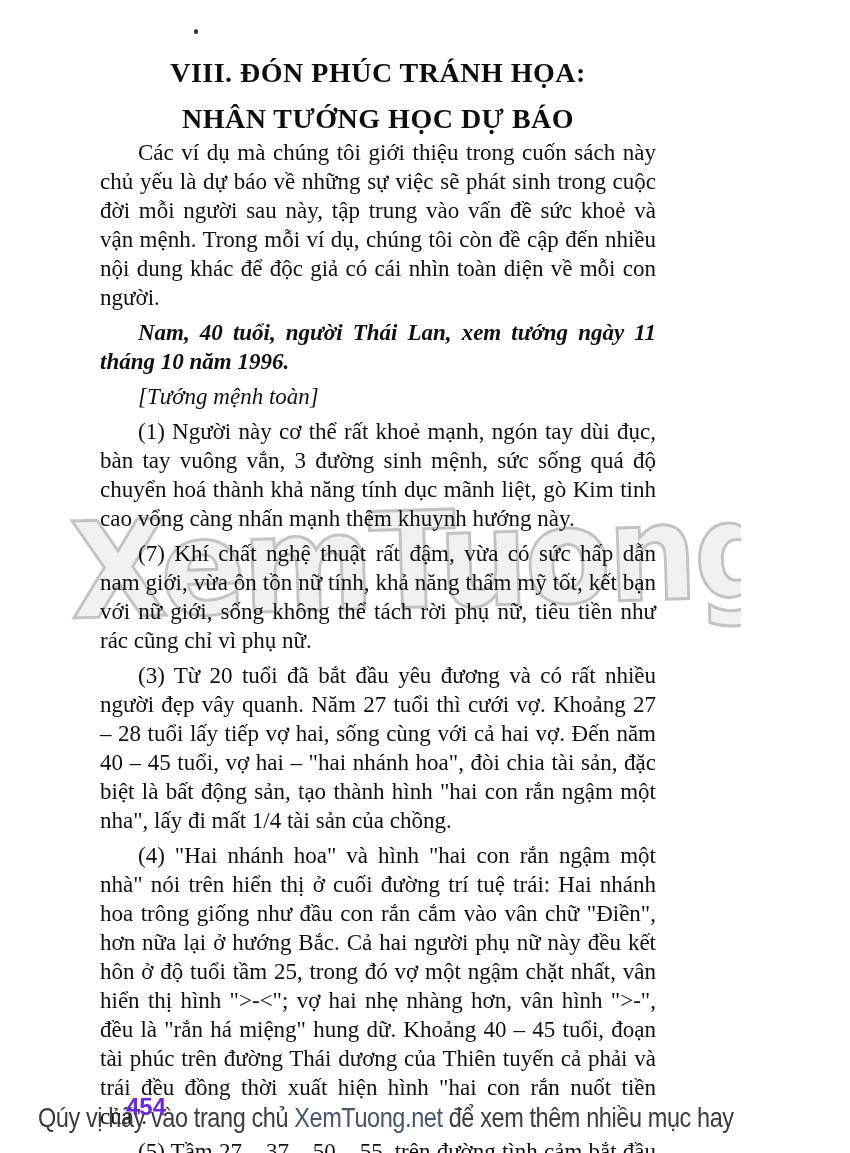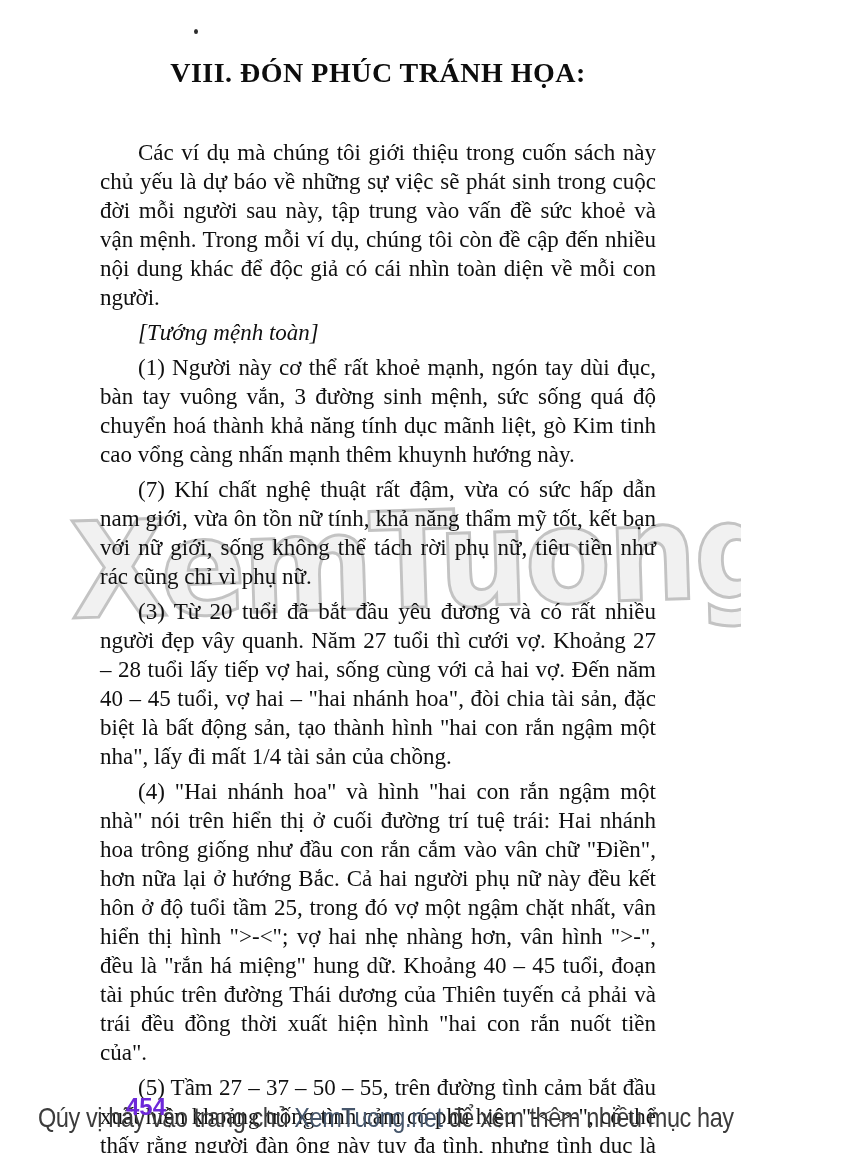--- a/index.html
+++ b/index.html
@@ -84,26 +84,28 @@
 </style>
 </head>
 <body>
 
 <div class="page">
 
   <div class="speck"></div>
 
   <h1 class="chapter-title">
     <span>VIII. ĐÓN PHÚC TRÁNH HỌA:</span><br>
+    <span>NHÂN TƯỚNG HỌC DỰ BÁO</span>
   </h1>
 
   <div class="watermark">XemTuong.net</div>
 
   <div class="body-text">
     <p class="para">Các ví dụ mà chúng tôi giới thiệu trong cuốn sách này chủ yếu là dự báo về những sự việc sẽ phát sinh trong cuộc đời mỗi người sau này, tập trung vào vấn đề sức khoẻ và vận mệnh. Trong mỗi ví dụ, chúng tôi còn đề cập đến nhiều nội dung khác để độc giả có cái nhìn toàn diện về mỗi con người.</p>
+    <p class="para bold-italic">Nam, 40 tuổi, người Thái Lan, xem tướng ngày 11 tháng 10 năm 1996.</p>
     <p class="para italic">[Tướng mệnh toàn]</p>
     <p class="para">(1) Người này cơ thể rất khoẻ mạnh, ngón tay dùi đục, bàn tay vuông vắn, 3 đường sinh mệnh, sức sống quá độ chuyển hoá thành khả năng tính dục mãnh liệt, gò Kim tinh cao vổng càng nhấn mạnh thêm khuynh hướng này.</p>
     <p class="para">(7) Khí chất nghệ thuật rất đậm, vừa có sức hấp dẫn nam giới, vừa ôn tồn nữ tính, khả năng thẩm mỹ tốt, kết bạn với nữ giới, sống không thể tách rời phụ nữ, tiêu tiền như rác cũng chỉ vì phụ nữ.</p>
     <p class="para">(3) Từ 20 tuổi đã bắt đầu yêu đương và có rất nhiều người đẹp vây quanh. Năm 27 tuổi thì cưới vợ. Khoảng 27 – 28 tuổi lấy tiếp vợ hai, sống cùng với cả hai vợ. Đến năm 40 – 45 tuổi, vợ hai – "hai nhánh hoa", đòi chia tài sản, đặc biệt là bất động sản, tạo thành hình "hai con rắn ngậm một nha", lấy đi mất 1/4 tài sản của chồng.</p>
     <p class="para">(4) "Hai nhánh hoa" và hình "hai con rắn ngậm một nhà" nói trên hiển thị ở cuối đường trí tuệ trái: Hai nhánh hoa trông giống như đầu con rắn cắm vào vân chữ "Điền", hơn nữa lại ở hướng Bắc. Cả hai người phụ nữ này đều kết hôn ở độ tuổi tầm 25, trong đó vợ một ngậm chặt nhất, vân hiển thị hình "&gt;-&lt;"; vợ hai nhẹ nhàng hơn, vân hình "&gt;-", đều là "rắn há miệng" hung dữ. Khoảng 40 – 45 tuổi, đoạn tài phúc trên đường Thái dương của Thiên tuyến cả phải và trái đều đồng thời xuất hiện hình "hai con rắn nuốt tiền của".</p>
     <p class="para">(5) Tầm 27 – 37 – 50 – 55, trên đường tình cảm bắt đầu xuất hiện khoảng trống tình cảm có phù hiệu "-&lt; &gt;-", có thể thấy rằng người đàn ông này tuy đa tình, nhưng tình dục là nhất, tập trung sức lực</p>
   </div>
 
   <div class="page-number">454</div>
 

